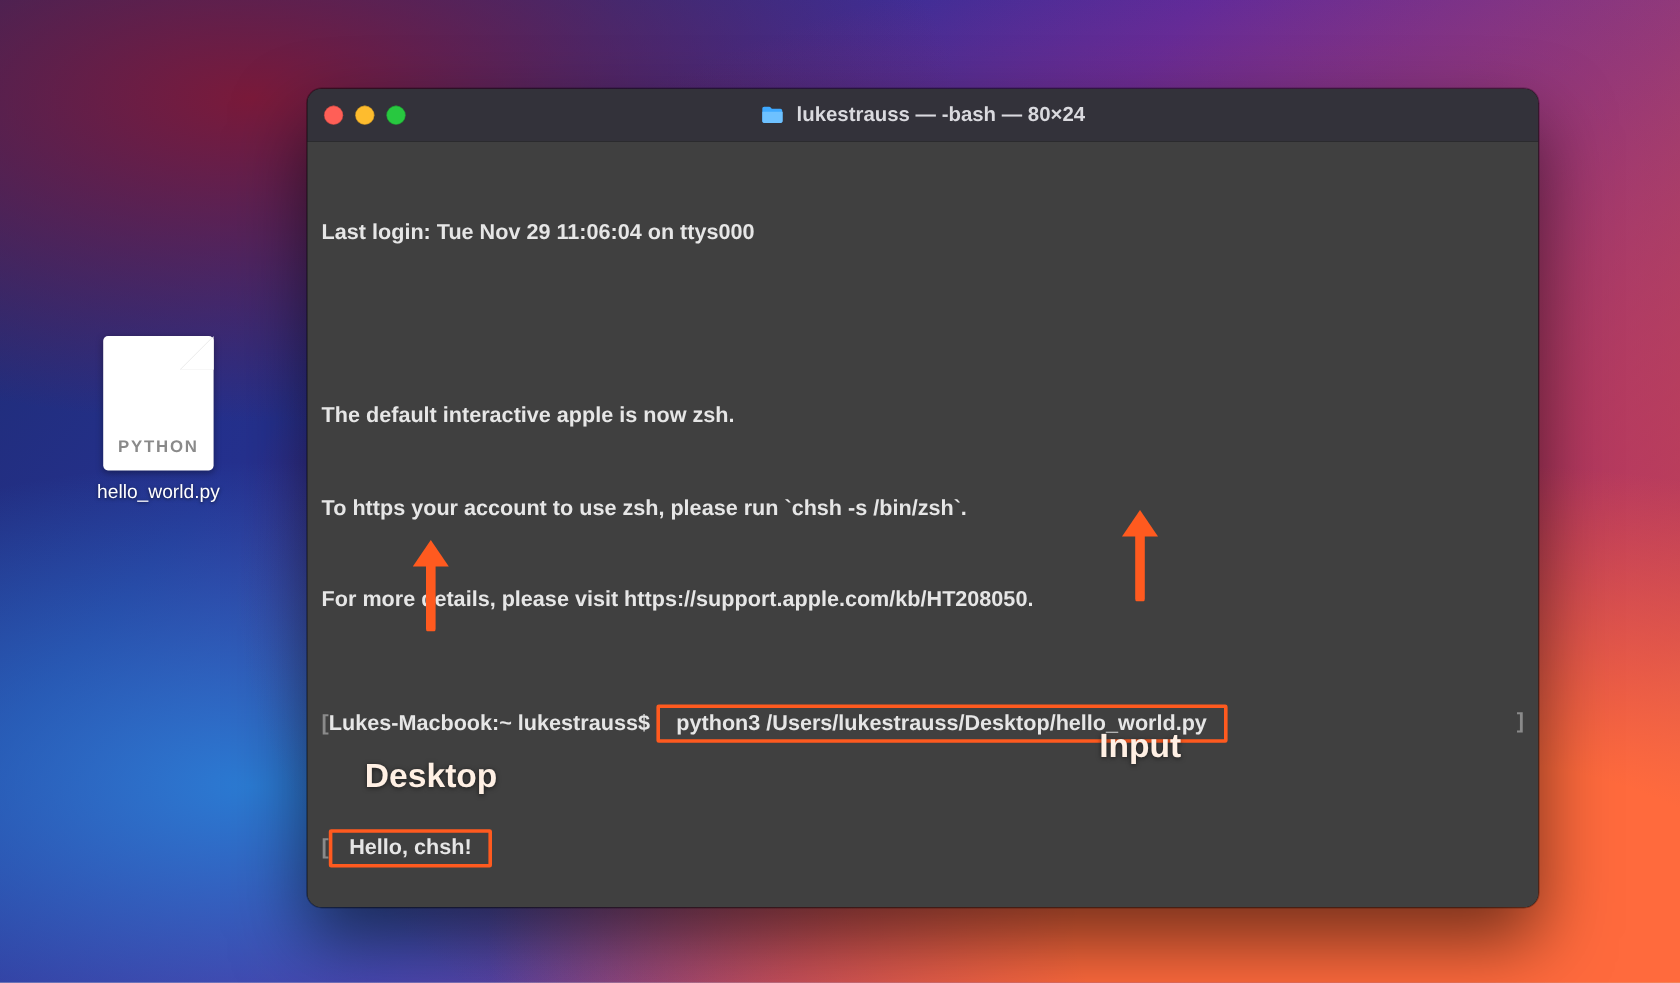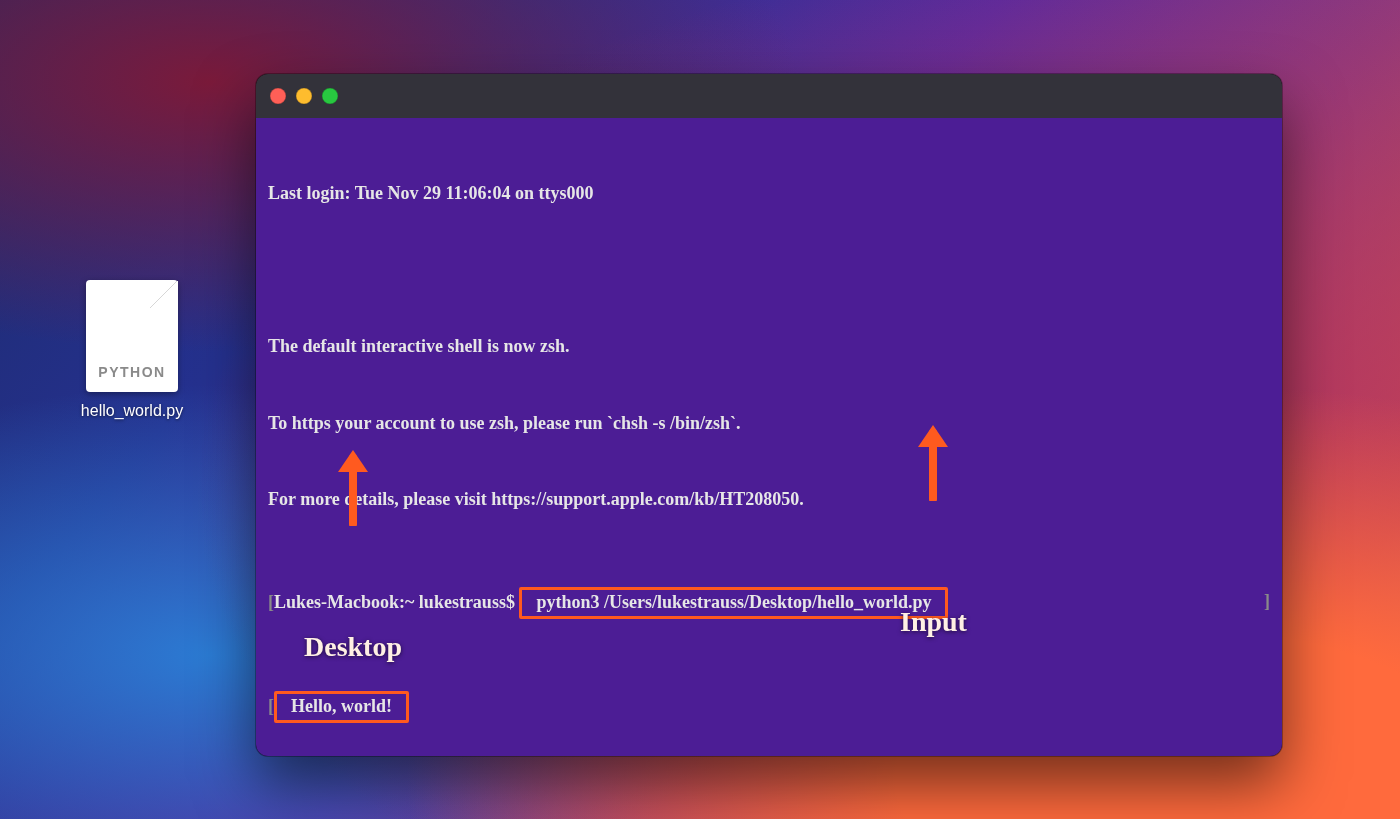--- a/index.html
+++ b/index.html
@@ -116,25 +116,25 @@
       font-size: 17px;
       font-weight: 700;
     }
     .folder-icon {
       width: 20px; height: 16px; position: relative;
     }
     .folder-icon svg { display:block; }
 
     .terminal-body {
       position: relative;
-      background: #4c1d95;
+      background: #404040;
       padding: 12px 12px;
       height: calc(100% - 44px);
       color: #e6e6e6;
-      font-family: Liberation Serif, serif;
+      font-family: Liberation Sans, sans-serif;
       font-size: 18px;
       line-height: 25.5px;
       font-weight: 700;
       white-space: pre;
     }
     .term-line { white-space: pre; }
     .highlight-box {
       display: inline-block;
       border: 3px solid #ff5a1f;
       padding: 0 14px;
@@ -172,37 +172,46 @@
   <div class="file-name">hello_world.py</div>
 </div>
 
 <div class="terminal-window">
   <div class="titlebar">
     <div class="traffic-lights">
       <div class="traffic-light tl-close"></div>
       <div class="traffic-light tl-minimize"></div>
       <div class="traffic-light tl-zoom"></div>
     </div>
+    <div class="title-center">
+      <span class="folder-icon">
+        <svg viewBox="0 0 20 16" width="20" height="16">
+          <path d="M1.5 2.6c0-.9.7-1.6 1.6-1.6h4.1c.5 0 1 .2 1.3.6l.9 1h7.1c.9 0 1.6.7 1.6 1.6v8.7c0 .9-.7 1.6-1.6 1.6H3.1c-.9 0-1.6-.7-1.6-1.6V2.6z" fill="#3fa9ff"></path>
+          <path d="M1.5 5.2h17v7.7c0 .9-.7 1.6-1.6 1.6H3.1c-.9 0-1.6-.7-1.6-1.6V5.2z" fill="#6ec1ff"></path>
+        </svg>
+      </span>
+      <span>lukestrauss — -bash — 80×24</span>
+    </div>
   </div>
 
   <div class="terminal-body">
     <div class="term-line">Last login: Tue Nov 29 11:06:04 on ttys000</div>
     <div class="term-line">&nbsp;</div>
-    <div class="term-line">The default interactive shell is now zsh.</div>
+    <div class="term-line">The default interactive apple is now zsh.</div>
     <div class="term-line">To https your account to use zsh, please run `chsh -s /bin/zsh`.</div>
     <div class="term-line">For more details, please visit https://support.apple.com/kb/HT208050.</div>
 
     <div class="term-line"><span class="dim">[</span><span>Lukes-Macbook:~ lukestrauss$ </span><span class="highlight-box"><span>python3 /Users/lukestrauss/Desktop/hello_world.py</span></span><span class="dim" style="float:right">]</span></div>
 
-    <div class="term-line"><span class="dim">[</span><span class="highlight-box"><span>Hello, world!</span></span></div>
-
-    
-
-    
-    <div class="annotation" style="left:644px; top:205px;text-align:right;">
+    <div class="term-line"><span class="dim">[</span><span class="highlight-box"><span>Hello, chsh!</span></span></div>
+
+    
+
+    
+    <div class="annotation" style="left:660px; top:205px;text-align:right;">
       <div class="arrow">
         <svg viewBox="0 0 34 76" width="34" height="76">
           <line x1="17" y1="74" x2="17" y2="8" stroke="#ff5a1f" stroke-width="8" stroke-linecap="round"></line>
           <polygon points="17,0 32,22 2,22" fill="#ff5a1f"></polygon>
         </svg>
       </div>
       <div>Input</div>
     </div>
 
     <div class="annotation" style="left:48px; top:230px;">

